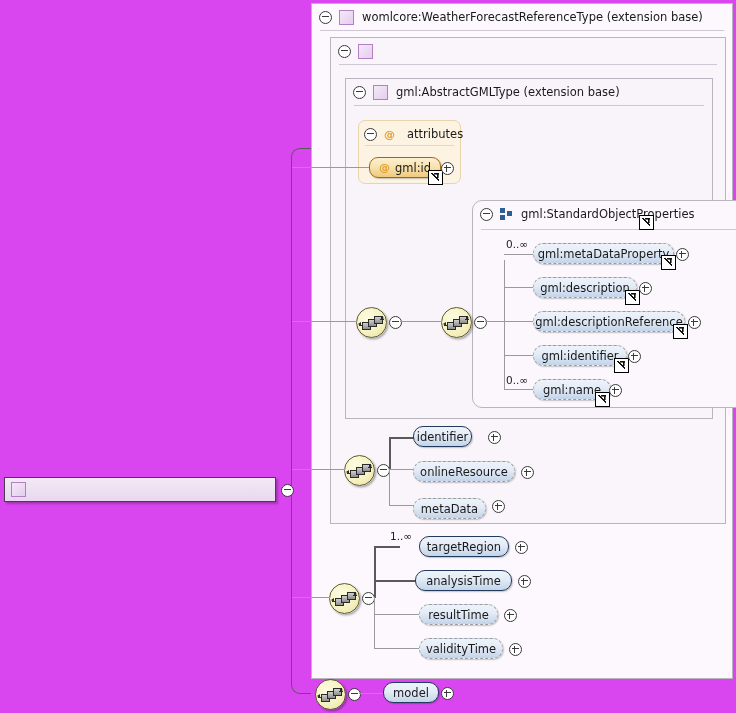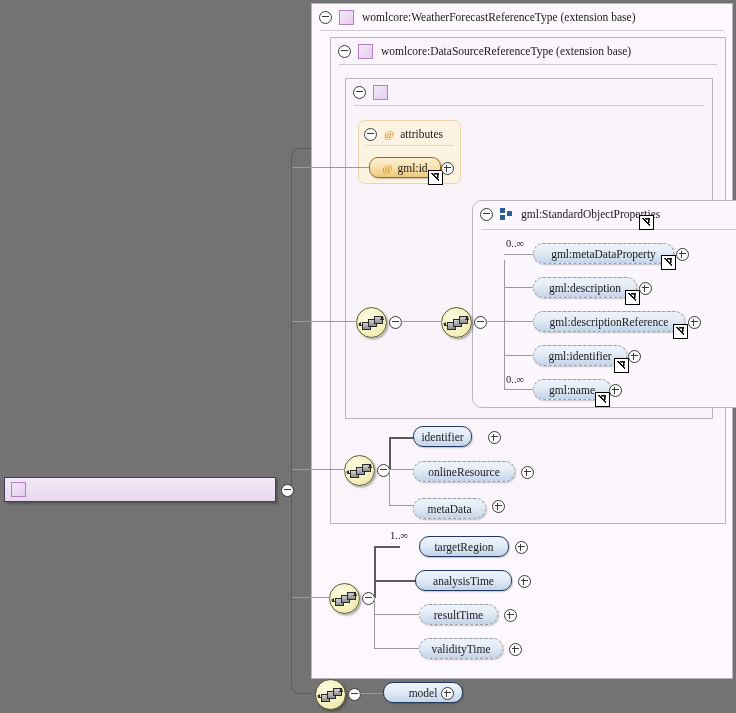--- a/index.html
+++ b/index.html
@@ -4,21 +4,21 @@
 <style>
   html,body{margin:0;padding:0;}
   body{
     width:736px;height:713px;
     background:#f7f5f9;
     font-family:"DejaVu Sans","Liberation Sans",sans-serif;
     font-size:11.5px;
     color:#1a1a1a;
     overflow:hidden;
   }
-  #canvas{position:relative;width:736px;height:713px;background:#737373;font-family:Liberation Serif, serif;}
+  #canvas{position:relative;width:736px;height:713px;background:#d946ef;}
 
   
   .panel{position:absolute;box-sizing:border-box;background:#faf4fb;border:1px solid #b9b4bd;}
   .panel.p1{background:#fcf8fd;}
   .panel.p2{background:#faf4fb;}
   .panel.p3{background:#f9f4fa;}
   .panel-title{position:absolute;left:0;top:0;height:26px;display:flex;align-items:center;
       white-space:nowrap;padding-left:7px;}
   .panel-sep{position:absolute;left:8px;right:8px;top:26px;height:1px;background:#cfc8d4;}
 
@@ -109,38 +109,38 @@
       <span class="typesq"></span>
       <span class="ttl-text">womlcore:WeatherForecastReferenceType (extension base)</span>
     </div>
     <div class="panel-sep"></div>
   </div>
 
   <div class="panel p2" style="left:330px;top:37px;width:396px;height:487px;">
     <div class="panel-title">
       <span class="toggle"></span>
       <span class="typesq"></span>
-      <span class="ttl-text">womlcore:DataSourceReferenceType (extension base)</span>
     </div>
     <div class="panel-sep"></div>
   </div>
 
   <div class="panel p3" style="left:345px;top:78px;width:368px;height:341px;">
     <div class="panel-title">
       <span class="toggle"></span>
       <span class="typesq"></span>
+      <span class="ttl-text">gml:AbstractGMLType (extension base)</span>
     </div>
     <div class="panel-sep"></div>
   </div>
 
   <div class="attrbox" style="left:358px;top:120px;width:103px;height:64px;">
     <div class="panel-title" style="padding-left:5px;">
       <span class="toggle"></span>
       <span class="at">@</span>
-      <span class="ttl-text" style="margin-left:6px;">attributes</span>
+      <span class="ttl-text" style="margin-left:12px;">attributes</span>
     </div>
     <div class="panel-sep" style="top:24px;"></div>
   </div>
 
   <div class="ln h" style="left:291px;top:167px;width:78px;"></div>
 
   <div class="node attr" style="left:369px;top:157px;width:72px;">
     <span class="at">@</span>
     <span>gml:id</span>
   </div>
@@ -307,21 +307,21 @@
     <s class="a1"></s>
       <u class="l1"></u>
     <i class="b1"></i>
       <i class="b2"></i>
       <i class="b3"></i>
     <u class="l2"></u>
       <s class="a2"></s>
   </div>
   <span class="toggle" style="position:absolute;left:348px;top:688px;"></span>
   <div class="ln h" style="left:359px;top:693px;width:25px;"></div>
-  <div class="node req" style="left:383px;top:682px;width:80px;">
+  <div class="node req" style="left:383px;top:682px;width:56px;">
     <span>model</span>
   </div>
   <span class="toggle plus" style="position:absolute;left:441px;top:687px;"></span>
 
   <div class="trunk" style="left:291px;top:148px;width:20px;height:546px;"></div>
   <div class="ln thick h" style="left:283px;top:489px;width:10px;"></div>
   <span class="toggle" style="position:absolute;left:281px;top:484px;"></span>
 
   <div class="rootbox" style="left:4px;top:477px;width:272px;height:25px;">
     <span class="typesq"></span>

